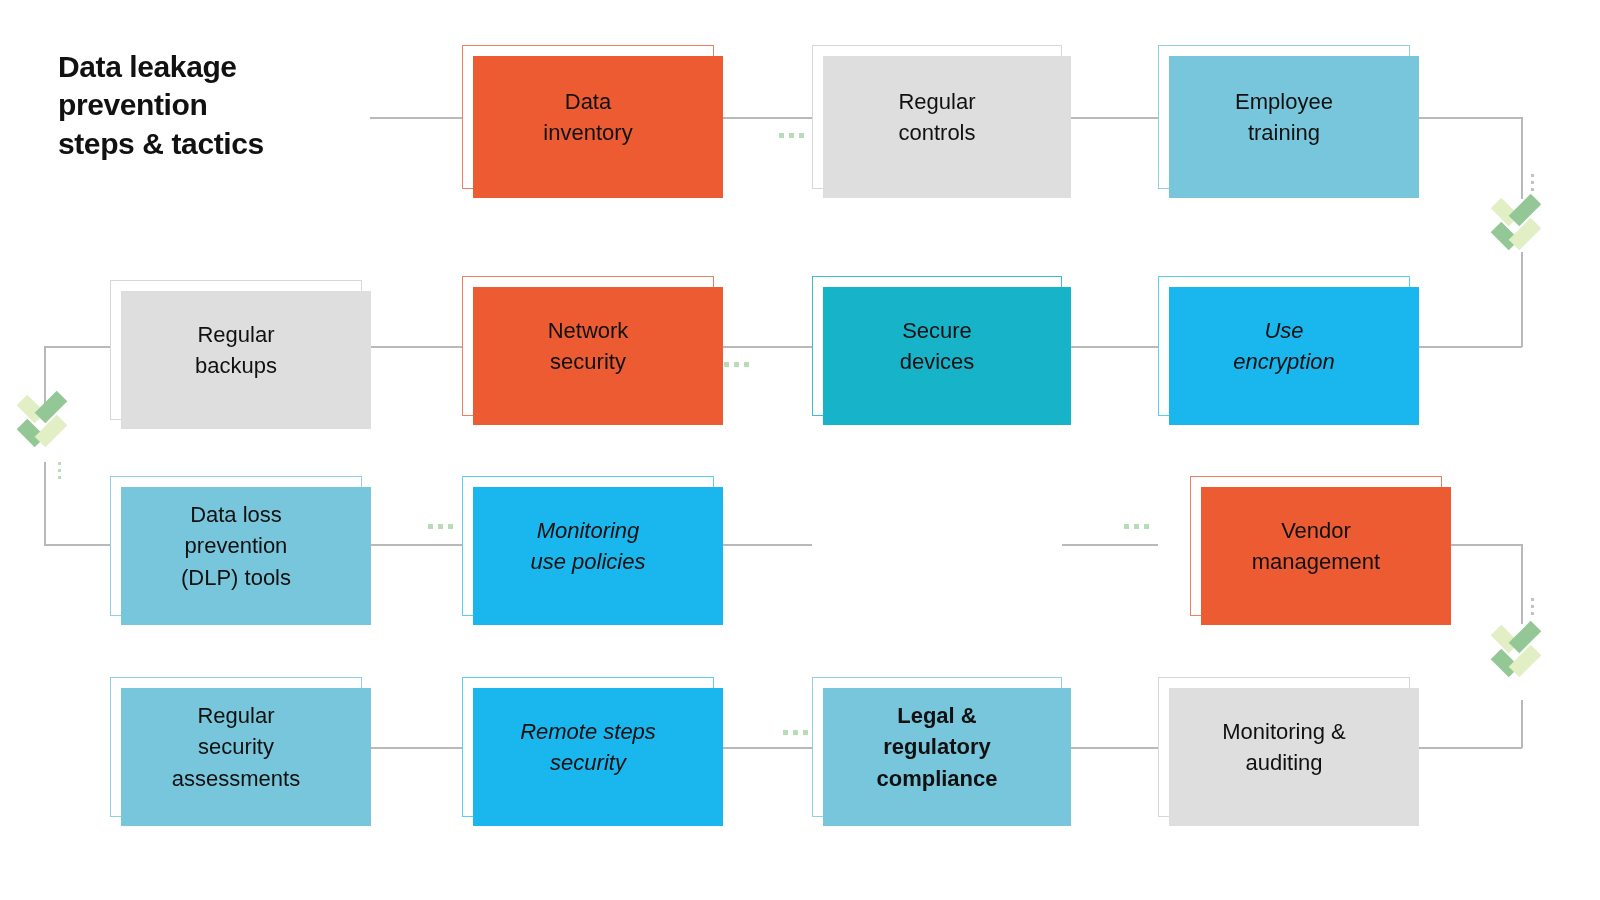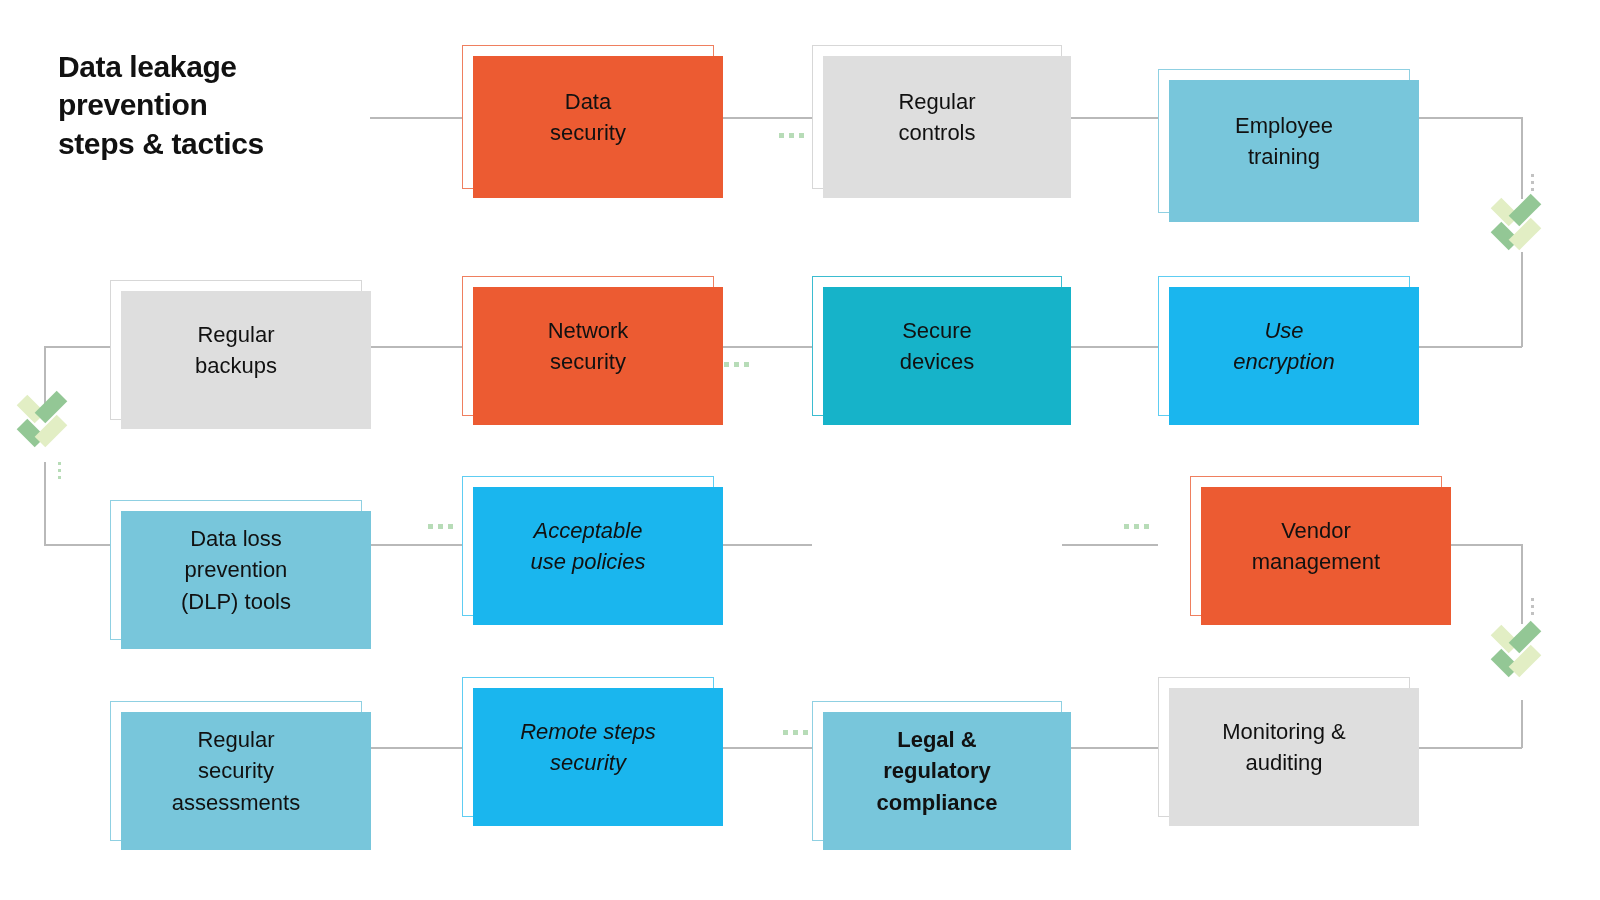--- a/index.html
+++ b/index.html
@@ -50,21 +50,21 @@
     left:10px; top:10px;
     width:100%; height:100%;
     background:#d9d9d9;
     z-index:-1;
   }
 
   .c-orange{border-color:#ef7f5f;}
   .c-orange::after{background:#ec5b32;}
   .c-grey{border-color:#d7d7d7;}
   .c-grey::after{background:#dedede;}
-  .c-skyblue{border-color:#8fd0e2;margin-top:24px;}
+  .c-skyblue{border-color:#8fd0e2;}
   .c-skyblue::after{background:#78c6db;}
   .c-teal{border-color:#3bbcd0;}
   .c-teal::after{background:#16b3c9;}
   .c-cyan{border-color:#5ecdf2;font-style:italic;}
   .c-cyan::after{background:#1ab6ee;}
 
   
   .line{
     position:absolute;
     background:#b9b9b9;
@@ -193,21 +193,21 @@
         <path d="M8 10 L26 28" stroke="#e2eec4"></path>
         <path d="M26 28 L48 6" stroke="#93c795"></path>
         <path d="M8 34 L26 52" stroke="#93c795"></path>
         <path d="M26 52 L48 30" stroke="#e2eec4"></path>
       </g>
     </svg>
   </div>
 
   <div class="node c-orange" style="left:462px; top:45px; width:252px; height:144px;">
     <span class="label">Data
-security</span>
+inventory</span>
   </div>
   <div class="node c-grey" style="left:812px; top:45px; width:250px; height:144px;">
     <span class="label">Regular
 controls</span>
   </div>
   <div class="node c-skyblue" style="left:1158px; top:45px; width:252px; height:144px;">
     <span class="label">Employee
 training</span>
   </div>
 
@@ -227,21 +227,21 @@
     <span class="label">Use
 encryption</span>
   </div>
 
   <div class="node c-skyblue" style="left:110px; top:476px; width:252px; height:140px;">
     <span class="label">Data loss
 prevention
 (DLP) tools</span>
   </div>
   <div class="node c-cyan" style="left:462px; top:476px; width:252px; height:140px;">
-    <span class="label">Acceptable
+    <span class="label">Monitoring
 use policies</span>
   </div>
   <div class="node c-orange" style="left:1158px; top:476px; width:252px; height:140px;margin-left:32px;">
     <span class="label">Vendor
 management</span>
   </div>
 
   <div class="node c-skyblue" style="left:110px; top:677px; width:252px; height:140px;">
     <span class="label">Regular
 security

